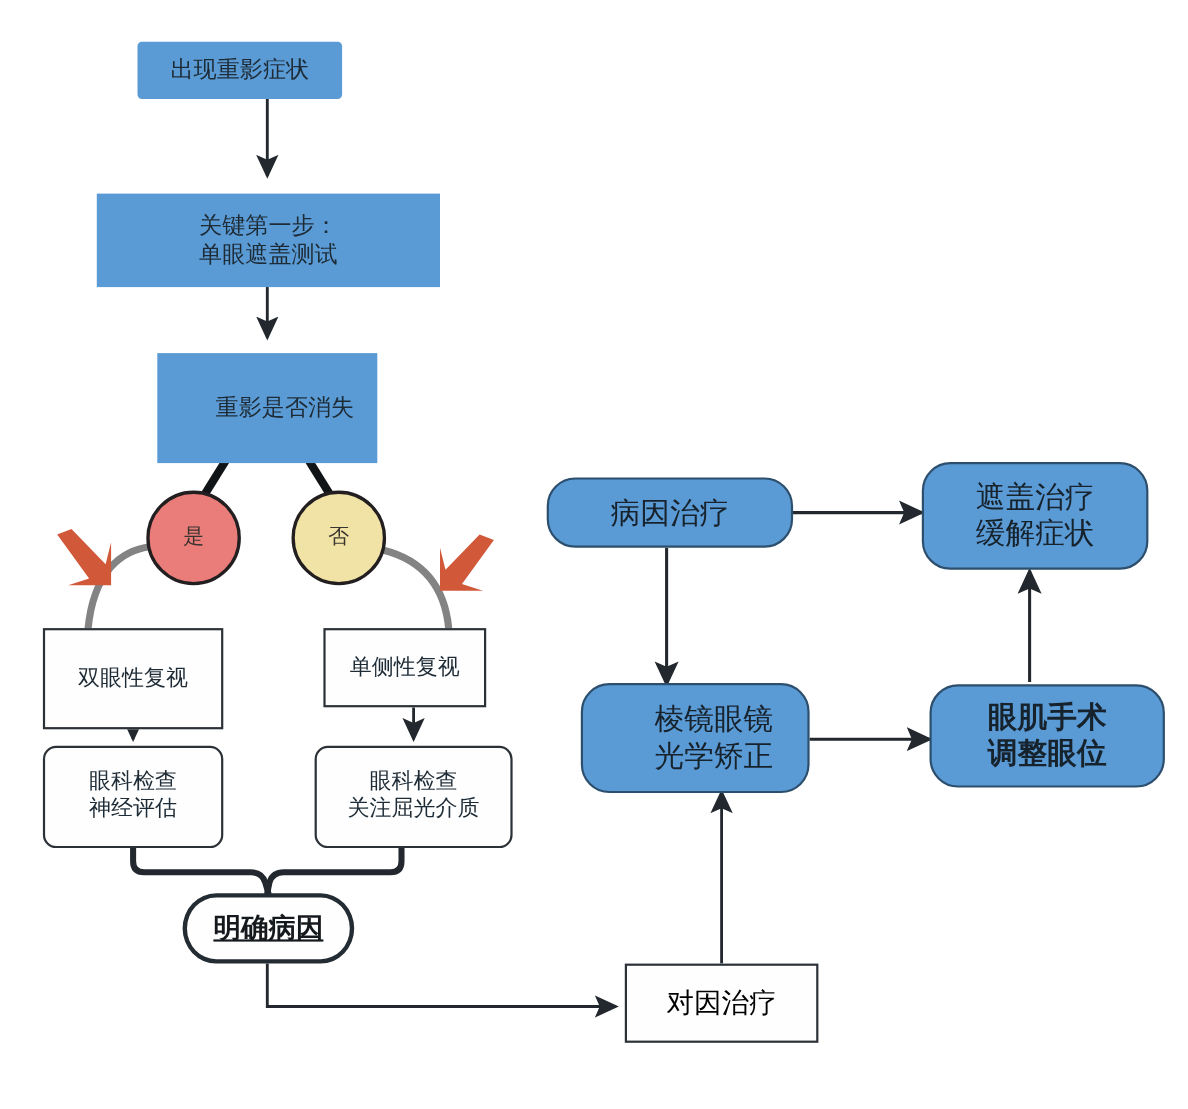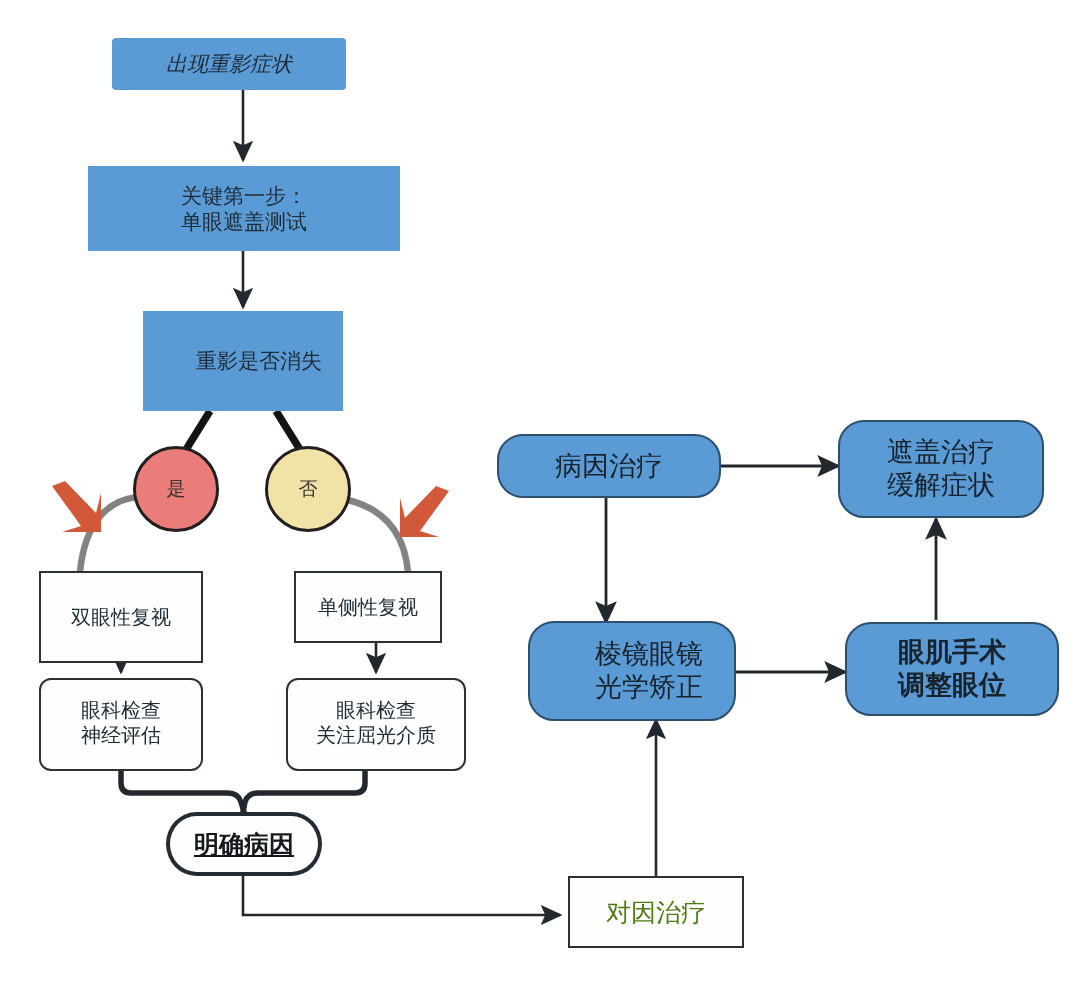--- a/index.html
+++ b/index.html
@@ -40,21 +40,21 @@
   }
 
   
   .blue-flat {
     background: #5b9bd5;
     color: #1d2b36;
     border: none;
     font-size: 21px;
   }
   .blue-flat.r-sm { border-radius: 4px; }
-  .blue-flat.r-none { border-radius: 0px; }
+  .blue-flat.r-none { border-radius: 0px; margin-top: 10px; }
 
   
   .blue-round {
     background: #5b9bd5;
     border: 2.5px solid #2d4f6e;
     border-radius: 26px;
     color: #16222c;
     font-size: 27px;
   }
 
@@ -71,21 +71,21 @@
     border: 2.5px solid #2b3137;
     border-radius: 12px;
     color: #1d2b36;
     font-size: 20px;
     font-family: Liberation Mono, monospace;
   }
   .white-plain {
     background: #fefefe;
     border: 2.5px solid #2b3137;
     border-radius: 0px;
-    color: #4d7c0f;
+    color: #000000;
     font-size: 25px;
   }
 
   
   .stadium {
     background: #fefefe;
     border: 4px solid #242c33;
     border-radius: 42px / 44px;
     color: #15191d;
     font-size: 25px;
@@ -149,21 +149,21 @@
 
     <line x1="718" y1="466" x2="838" y2="466" stroke="#22282e" stroke-width="2.8" marker-end="url(#ah)"></line>
 
     <line x1="606" y1="498" x2="606" y2="622" stroke="#22282e" stroke-width="2.8" marker-end="url(#ah)"></line>
 
     <line x1="736" y1="672" x2="845" y2="672" stroke="#22282e" stroke-width="2.8" marker-end="url(#ah)"></line>
 
     <line x1="936" y1="620" x2="936" y2="519" stroke="#22282e" stroke-width="2.8" marker-end="url(#ah)"></line>
   </svg>
 
-  <div class="node blue-flat r-sm" style="left:112px; top:38px; width:234px; height:52px;font-style:italic;">
+  <div class="node blue-flat r-sm" style="left:125px; top:38px; width:186px; height:52px;">
     <span>出现重影症状</span>
   </div>
 
   <div class="node blue-flat r-none" style="left:88px; top:166px; width:312px; height:85px;">
     <span>关键第一步：
 单眼遮盖测试</span>
   </div>
 
   <div class="node blue-flat r-none" style="left:143px; top:311px; width:200px; height:100px;padding-left:32px;">
     <span>重影是否消失</span>

